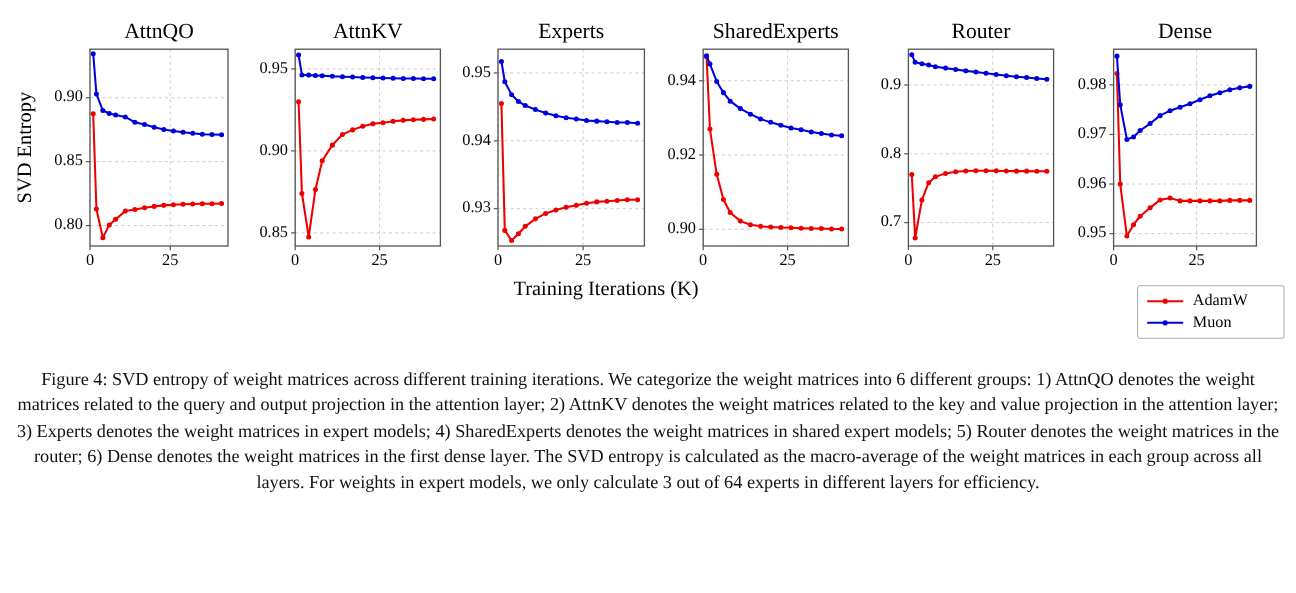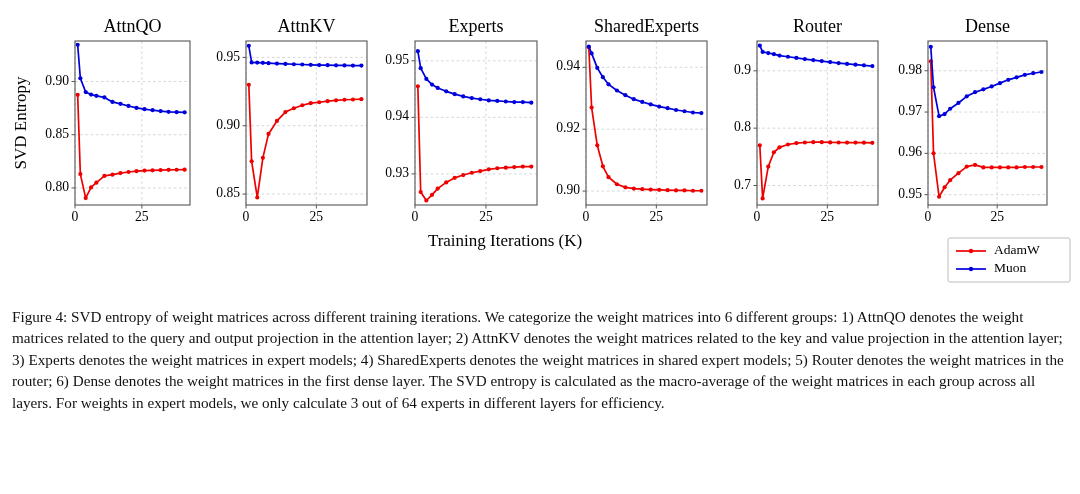--- a/index.html
+++ b/index.html
@@ -5,21 +5,21 @@
   html,body{margin:0;padding:0;}
   body{
     width:1080px;height:494px;background:#ffffff;
     font-family:"Liberation Serif", serif;
     color:#000000;overflow:hidden;position:relative;
   }
   #figure{position:absolute;left:0;top:0;width:1040px;height:300px;}
   #caption{
     position:absolute;left:12px;top:306px;width:1056px;
     font-family:"Liberation Serif", serif;
-    font-size:15.2px;line-height:21.4px;text-align:left;
+    font-size:15.2px;line-height:21.4px;text-align:center;
     color:#111;
   }
   svg{display:block;}
   .axis-rect{fill:none;stroke:#555555;stroke-width:1.1;}
   .gridline{stroke:#cccccc;stroke-width:0.8;stroke-dasharray:2.6 2.6;}
   .tick{stroke:#555555;stroke-width:1;}
   .ticklabel{font-family:"Liberation Serif", serif;font-size:13.6px;fill:#000;}
   .ticklabel.y{text-anchor:end;dominant-baseline:middle;}
   .ticklabel.x{text-anchor:middle;dominant-baseline:hanging;}
   .paneltitle{font-family:"Liberation Serif", serif;font-size:18px;fill:#000;text-anchor:middle;}

